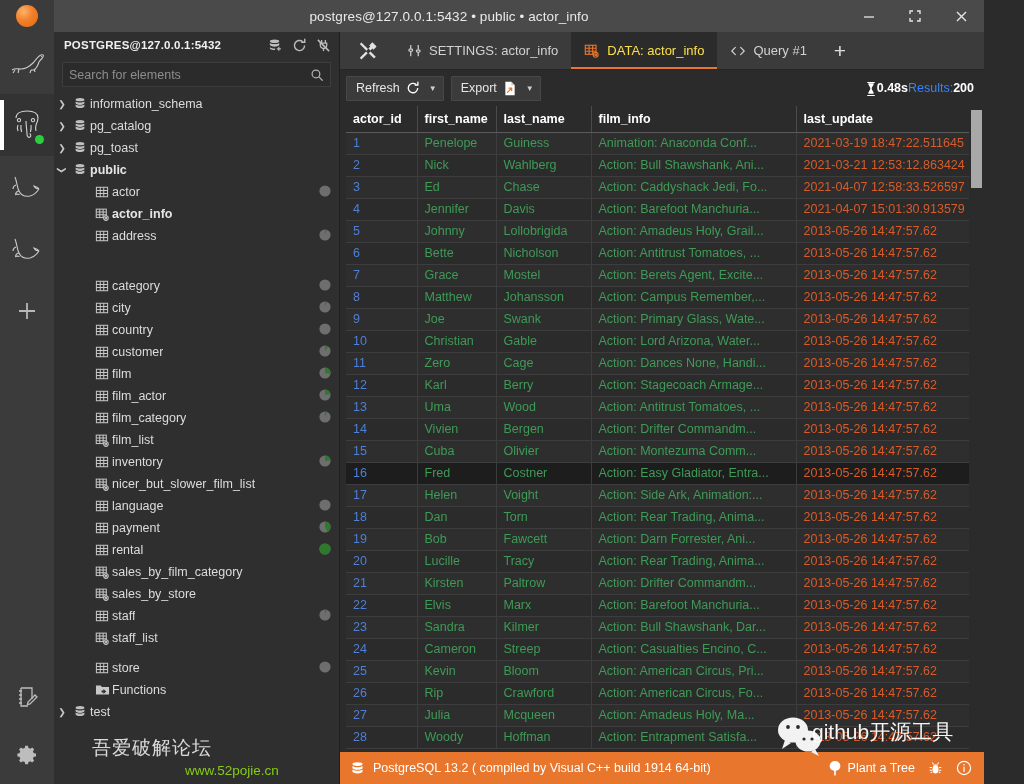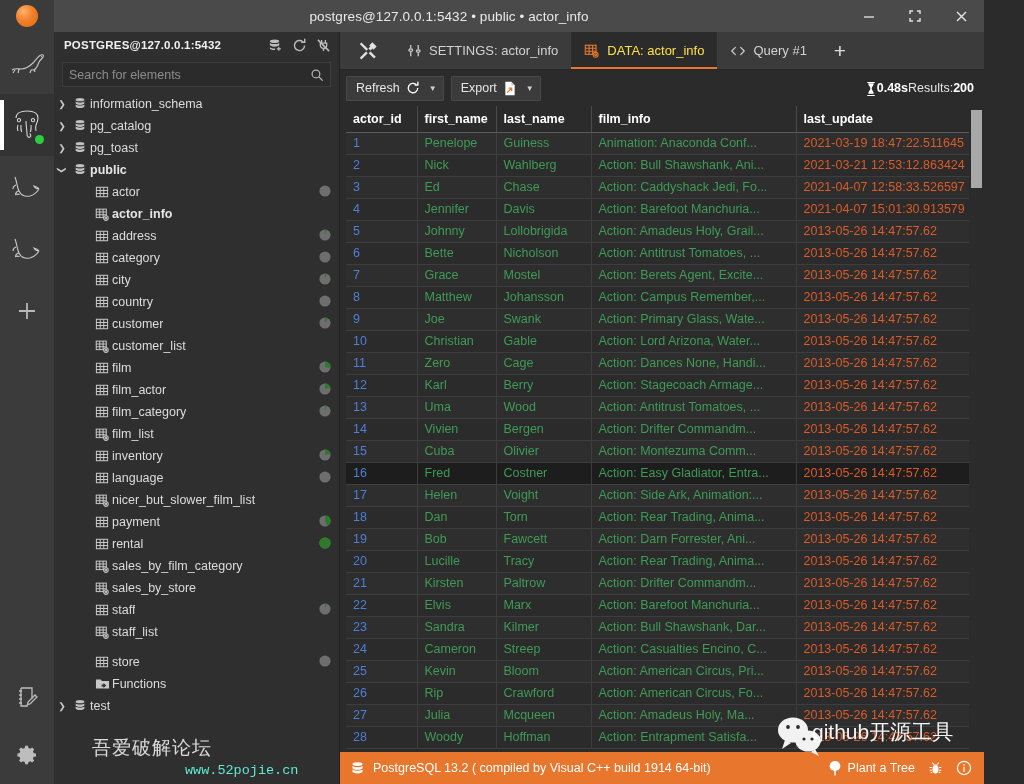--- a/index.html
+++ b/index.html
@@ -128,21 +128,21 @@
     padding: 0 10px 0 6px; background: #2b2b2b; gap: 7px;
   }
   .tbtn {
     height: 25px; background: #3b3b3b; border: 1px solid #484848;
     display: flex; align-items: center; gap: 6px; padding: 0 6px 0 9px;
     font-size: 12.5px; color: #e6e6e6; cursor: pointer; border-radius: 1px;
   }
   .tbtn .caret { font-size: 8px; color: #cfcfcf; margin-left: 3px; }
   .tb-right { margin-left: auto; display: flex; align-items: center; gap: 0; font-size: 12.5px; }
   .tb-right .val { font-weight: bold; color: #ffffff; }
-  .tb-right .lbl { color: #e5e5e5; text-align: right; }
+  .tb-right .lbl { color: #3b82f6; text-align: right; }
 
   
   .gridwrap { flex: 1; position: relative; min-height: 0; overflow: hidden; background: #2b2b2b; padding-left: 6px; }
   table.grid { border-collapse: collapse; table-layout: fixed; width: 654px; }
   table.grid th {
     background: #2b2b2b; color: #ffffff; font-size: 12.5px; font-weight: bold;
     text-align: left; padding: 4px 7px; height: 26px;
     border-right: 1px solid #4b4b4b; border-bottom: 1px solid #5a5a5a;
     white-space: nowrap; overflow: hidden;
   }
@@ -176,21 +176,21 @@
     height: 32px; flex: 0 0 32px; background: #e8762c; display: flex; align-items: center;
     padding: 0 12px 0 10px; color: #ffffff; font-size: 12.5px; gap: 20px;
   }
   .status .sleft { display: flex; align-items: center; gap: 8px; }
   .status .sright { margin-left: auto; display: flex; align-items: center; gap: 13px; }
   .status .sitem { display: flex; align-items: center; gap: 6px; cursor: pointer; }
 
   
   .wm { position: absolute; pointer-events: none; }
   .wm-52 { left: 92px; top: 735px; font-size: 19px; color: rgba(255,255,255,.82); letter-spacing: 1px; }
-  .wm-52b { left: 185px; top: 763px; font-size: 13.5px; color: #5eead4; font-family: Liberation Mono, monospace; }
+  .wm-52b { left: 185px; top: 763px; font-size: 13.5px; color: #84cc16; }
   .wm-gh { left: 812px; top: 718px; font-size: 21px; color: rgba(255,255,255,.95); white-space: nowrap; }
   .wm-wc { left: 775px; top: 713px; }
 </style>
 </head>
 <body>
 
 <div id="app">
 
   <div class="titlebar">
     <div class="tb-logo">
@@ -384,21 +384,21 @@
                 <rect x="1.6" y="2.6" width="12.8" height="10.8"></rect>
                 <path d="M1.6 6.2h12.8M1.6 9.8h12.8M6 2.6v10.8M10 2.6v10.8"></path>
               </svg>
             </span>
             <span class="tlabel">address</span>
             <span class="pie"><svg width="12" height="12" viewBox="0 0 12 12">
                 <circle cx="6" cy="6" r="5.6" fill="#6e6e6e"></circle>
                 <path d="M6 6 L6 0.40000000000000036 A5.6 5.6 0 0 1 7.73 0.67 Z" fill="#2d7a2d"></path>
               </svg></span>
           </div>
-          <div class="tnode" style="padding-left: 22px;">
+          <div class="tnode" style="padding-left: 22px; margin-top: 28px;">
             <span class="chev"></span>
             <span class="ticon">
               <svg width="14" height="14" viewBox="0 0 16 16" fill="none" stroke="#c8c8c8" stroke-width="1.15">
                 <rect x="1.6" y="2.6" width="12.8" height="10.8"></rect>
                 <path d="M1.6 6.2h12.8M1.6 9.8h12.8M6 2.6v10.8M10 2.6v10.8"></path>
               </svg>
             </span>
             <span class="tlabel">category</span>
             <span class="pie"><svg width="12" height="12" viewBox="0 0 12 12">
                 <circle cx="6" cy="6" r="5.6" fill="#6e6e6e"></circle>
@@ -436,126 +436,114 @@
             <span class="ticon">
               <svg width="14" height="14" viewBox="0 0 16 16" fill="none" stroke="#c8c8c8" stroke-width="1.15">
                 <rect x="1.6" y="2.6" width="12.8" height="10.8"></rect>
                 <path d="M1.6 6.2h12.8M1.6 9.8h12.8M6 2.6v10.8M10 2.6v10.8"></path>
               </svg>
             </span>
             <span class="tlabel">customer</span>
             <span class="pie"><svg width="12" height="12" viewBox="0 0 12 12">
                 <circle cx="6" cy="6" r="5.6" fill="#6e6e6e"></circle>
                 <path d="M6 6 L6 0.40000000000000036 A5.6 5.6 0 0 1 9.29 1.47 Z" fill="#2d7a2d"></path>
+              </svg></span>
+          </div>
+          <div class="tnode" style="padding-left: 22px;">
+            <span class="chev"></span>
+            <span class="ticon">
+              <svg width="14" height="14" viewBox="0 0 16 16" fill="none" stroke="#c8c8c8" stroke-width="1.15">
+                <rect x="1.6" y="2.6" width="12.8" height="10.8"></rect>
+                <path d="M1.6 6.2h12.8M1.6 9.8h12.8M6 2.6v10.8M10 2.6v10.8"></path>
+              </svg>
+            </span>
+            <span class="tlabel">film</span>
+            <span class="pie"><svg width="12" height="12" viewBox="0 0 12 12">
+                <circle cx="6" cy="6" r="5.6" fill="#6e6e6e"></circle>
+                <path d="M6 6 L6 0.40000000000000036 A5.6 5.6 0 0 1 11.50 7.05 Z" fill="#2d7a2d"></path>
+              </svg></span>
+          </div>
+          <div class="tnode" style="padding-left: 22px;">
+            <span class="chev"></span>
+            <span class="ticon">
+              <svg width="14" height="14" viewBox="0 0 16 16" fill="none" stroke="#c8c8c8" stroke-width="1.15">
+                <rect x="1.6" y="2.6" width="12.8" height="10.8"></rect>
+                <path d="M1.6 6.2h12.8M1.6 9.8h12.8M6 2.6v10.8M10 2.6v10.8"></path>
+              </svg>
+            </span>
+            <span class="tlabel">film_actor</span>
+            <span class="pie"><svg width="12" height="12" viewBox="0 0 12 12">
+                <circle cx="6" cy="6" r="5.6" fill="#6e6e6e"></circle>
+                <path d="M6 6 L6 0.40000000000000036 A5.6 5.6 0 0 1 11.50 4.95 Z" fill="#2d7a2d"></path>
+              </svg></span>
+          </div>
+          <div class="tnode" style="padding-left: 22px;">
+            <span class="chev"></span>
+            <span class="ticon">
+              <svg width="14" height="14" viewBox="0 0 16 16" fill="none" stroke="#c8c8c8" stroke-width="1.15">
+                <rect x="1.6" y="2.6" width="12.8" height="10.8"></rect>
+                <path d="M1.6 6.2h12.8M1.6 9.8h12.8M6 2.6v10.8M10 2.6v10.8"></path>
+              </svg>
+            </span>
+            <span class="tlabel">film_category</span>
+            <span class="pie"><svg width="12" height="12" viewBox="0 0 12 12">
+                <circle cx="6" cy="6" r="5.6" fill="#6e6e6e"></circle>
+                <path d="M6 6 L6 0.40000000000000036 A5.6 5.6 0 0 1 8.06 0.79 Z" fill="#2d7a2d"></path>
               </svg></span>
           </div>
           <div class="tnode" style="padding-left: 22px;">
             <span class="chev"></span>
             <span class="ticon">
               <svg width="15" height="15" viewBox="0 0 17 17" fill="none" stroke="#c8c8c8" stroke-width="1.15">
                 <rect x="1.4" y="2.4" width="11.4" height="9.6"></rect>
                 <path d="M1.4 5.6h11.4M1.4 8.8h11.4M5.4 2.4v9.6M9.2 2.4v9.6"></path>
                 <circle cx="12.4" cy="12.6" r="2.6" fill="#2f2f2f"></circle>
                 <circle cx="12.4" cy="12.6" r="1"></circle>
               </svg>
             </span>
-            <span class="tlabel">customer_list</span>
-          </div>
-          <div class="tnode" style="padding-left: 22px;">
-            <span class="chev"></span>
-            <span class="ticon">
-              <svg width="14" height="14" viewBox="0 0 16 16" fill="none" stroke="#c8c8c8" stroke-width="1.15">
-                <rect x="1.6" y="2.6" width="12.8" height="10.8"></rect>
-                <path d="M1.6 6.2h12.8M1.6 9.8h12.8M6 2.6v10.8M10 2.6v10.8"></path>
-              </svg>
-            </span>
-            <span class="tlabel">film</span>
-            <span class="pie"><svg width="12" height="12" viewBox="0 0 12 12">
-                <circle cx="6" cy="6" r="5.6" fill="#6e6e6e"></circle>
-                <path d="M6 6 L6 0.40000000000000036 A5.6 5.6 0 0 1 11.50 7.05 Z" fill="#2d7a2d"></path>
-              </svg></span>
-          </div>
-          <div class="tnode" style="padding-left: 22px;">
-            <span class="chev"></span>
-            <span class="ticon">
-              <svg width="14" height="14" viewBox="0 0 16 16" fill="none" stroke="#c8c8c8" stroke-width="1.15">
-                <rect x="1.6" y="2.6" width="12.8" height="10.8"></rect>
-                <path d="M1.6 6.2h12.8M1.6 9.8h12.8M6 2.6v10.8M10 2.6v10.8"></path>
-              </svg>
-            </span>
-            <span class="tlabel">film_actor</span>
+            <span class="tlabel">film_list</span>
+          </div>
+          <div class="tnode" style="padding-left: 22px;">
+            <span class="chev"></span>
+            <span class="ticon">
+              <svg width="14" height="14" viewBox="0 0 16 16" fill="none" stroke="#c8c8c8" stroke-width="1.15">
+                <rect x="1.6" y="2.6" width="12.8" height="10.8"></rect>
+                <path d="M1.6 6.2h12.8M1.6 9.8h12.8M6 2.6v10.8M10 2.6v10.8"></path>
+              </svg>
+            </span>
+            <span class="tlabel">inventory</span>
             <span class="pie"><svg width="12" height="12" viewBox="0 0 12 12">
                 <circle cx="6" cy="6" r="5.6" fill="#6e6e6e"></circle>
                 <path d="M6 6 L6 0.40000000000000036 A5.6 5.6 0 0 1 11.50 4.95 Z" fill="#2d7a2d"></path>
-              </svg></span>
-          </div>
-          <div class="tnode" style="padding-left: 22px;">
-            <span class="chev"></span>
-            <span class="ticon">
-              <svg width="14" height="14" viewBox="0 0 16 16" fill="none" stroke="#c8c8c8" stroke-width="1.15">
-                <rect x="1.6" y="2.6" width="12.8" height="10.8"></rect>
-                <path d="M1.6 6.2h12.8M1.6 9.8h12.8M6 2.6v10.8M10 2.6v10.8"></path>
-              </svg>
-            </span>
-            <span class="tlabel">film_category</span>
-            <span class="pie"><svg width="12" height="12" viewBox="0 0 12 12">
-                <circle cx="6" cy="6" r="5.6" fill="#6e6e6e"></circle>
-                <path d="M6 6 L6 0.40000000000000036 A5.6 5.6 0 0 1 8.06 0.79 Z" fill="#2d7a2d"></path>
               </svg></span>
           </div>
           <div class="tnode" style="padding-left: 22px;">
             <span class="chev"></span>
             <span class="ticon">
               <svg width="15" height="15" viewBox="0 0 17 17" fill="none" stroke="#c8c8c8" stroke-width="1.15">
                 <rect x="1.4" y="2.4" width="11.4" height="9.6"></rect>
                 <path d="M1.4 5.6h11.4M1.4 8.8h11.4M5.4 2.4v9.6M9.2 2.4v9.6"></path>
                 <circle cx="12.4" cy="12.6" r="2.6" fill="#2f2f2f"></circle>
                 <circle cx="12.4" cy="12.6" r="1"></circle>
               </svg>
             </span>
-            <span class="tlabel">film_list</span>
-          </div>
-          <div class="tnode" style="padding-left: 22px;">
-            <span class="chev"></span>
-            <span class="ticon">
-              <svg width="14" height="14" viewBox="0 0 16 16" fill="none" stroke="#c8c8c8" stroke-width="1.15">
-                <rect x="1.6" y="2.6" width="12.8" height="10.8"></rect>
-                <path d="M1.6 6.2h12.8M1.6 9.8h12.8M6 2.6v10.8M10 2.6v10.8"></path>
-              </svg>
-            </span>
-            <span class="tlabel">inventory</span>
-            <span class="pie"><svg width="12" height="12" viewBox="0 0 12 12">
-                <circle cx="6" cy="6" r="5.6" fill="#6e6e6e"></circle>
-                <path d="M6 6 L6 0.40000000000000036 A5.6 5.6 0 0 1 11.50 4.95 Z" fill="#2d7a2d"></path>
-              </svg></span>
+            <span class="tlabel">nicer_but_slower_film_list</span>
           </div>
           <div class="tnode" style="padding-left: 22px;">
             <span class="chev"></span>
             <span class="ticon">
               <svg width="14" height="14" viewBox="0 0 16 16" fill="none" stroke="#c8c8c8" stroke-width="1.15">
                 <rect x="1.6" y="2.6" width="12.8" height="10.8"></rect>
                 <path d="M1.6 6.2h12.8M1.6 9.8h12.8M6 2.6v10.8M10 2.6v10.8"></path>
               </svg>
             </span>
             <span class="tlabel">language</span>
             <span class="pie"><svg width="12" height="12" viewBox="0 0 12 12">
                 <circle cx="6" cy="6" r="5.6" fill="#6e6e6e"></circle>
               </svg></span>
-          </div>
-          <div class="tnode" style="padding-left: 22px;">
-            <span class="chev"></span>
-            <span class="ticon">
-              <svg width="15" height="15" viewBox="0 0 17 17" fill="none" stroke="#c8c8c8" stroke-width="1.15">
-                <rect x="1.4" y="2.4" width="11.4" height="9.6"></rect>
-                <path d="M1.4 5.6h11.4M1.4 8.8h11.4M5.4 2.4v9.6M9.2 2.4v9.6"></path>
-                <circle cx="12.4" cy="12.6" r="2.6" fill="#2f2f2f"></circle>
-                <circle cx="12.4" cy="12.6" r="1"></circle>
-              </svg>
-            </span>
-            <span class="tlabel">nicer_but_slower_film_list</span>
           </div>
           <div class="tnode" style="padding-left: 22px;">
             <span class="chev"></span>
             <span class="ticon">
               <svg width="14" height="14" viewBox="0 0 16 16" fill="none" stroke="#c8c8c8" stroke-width="1.15">
                 <rect x="1.6" y="2.6" width="12.8" height="10.8"></rect>
                 <path d="M1.6 6.2h12.8M1.6 9.8h12.8M6 2.6v10.8M10 2.6v10.8"></path>
               </svg>
             </span>
             <span class="tlabel">payment</span>

